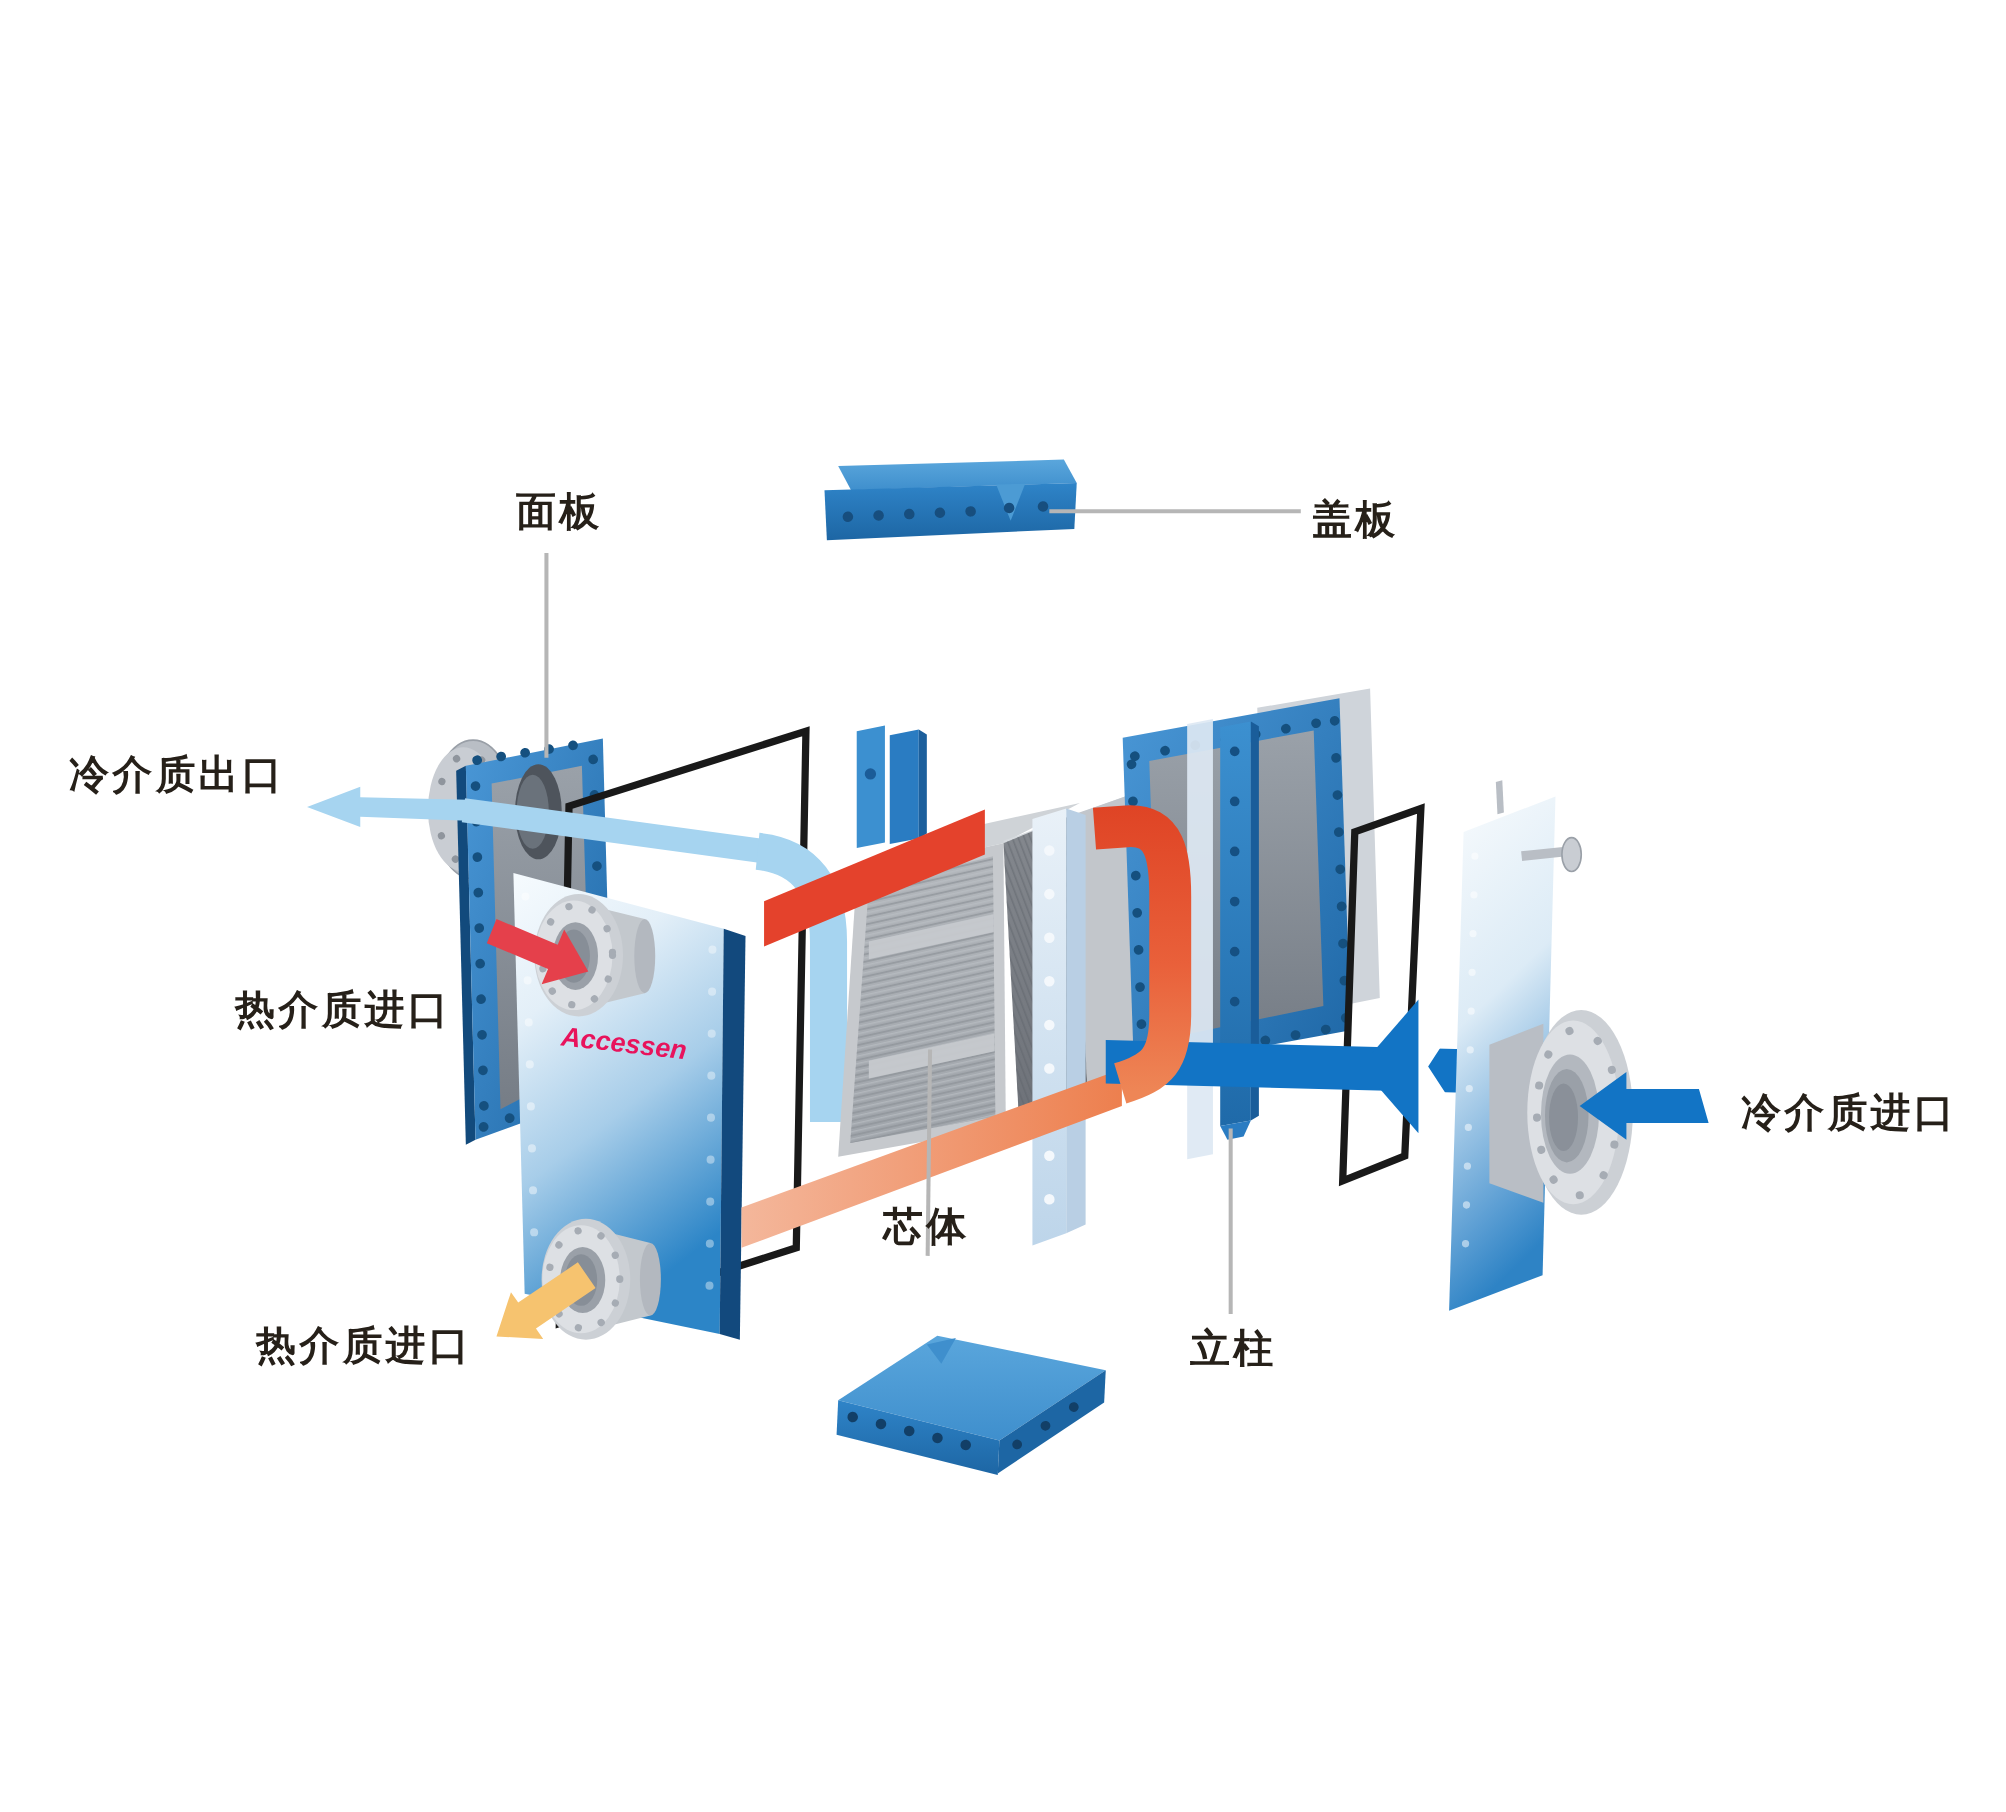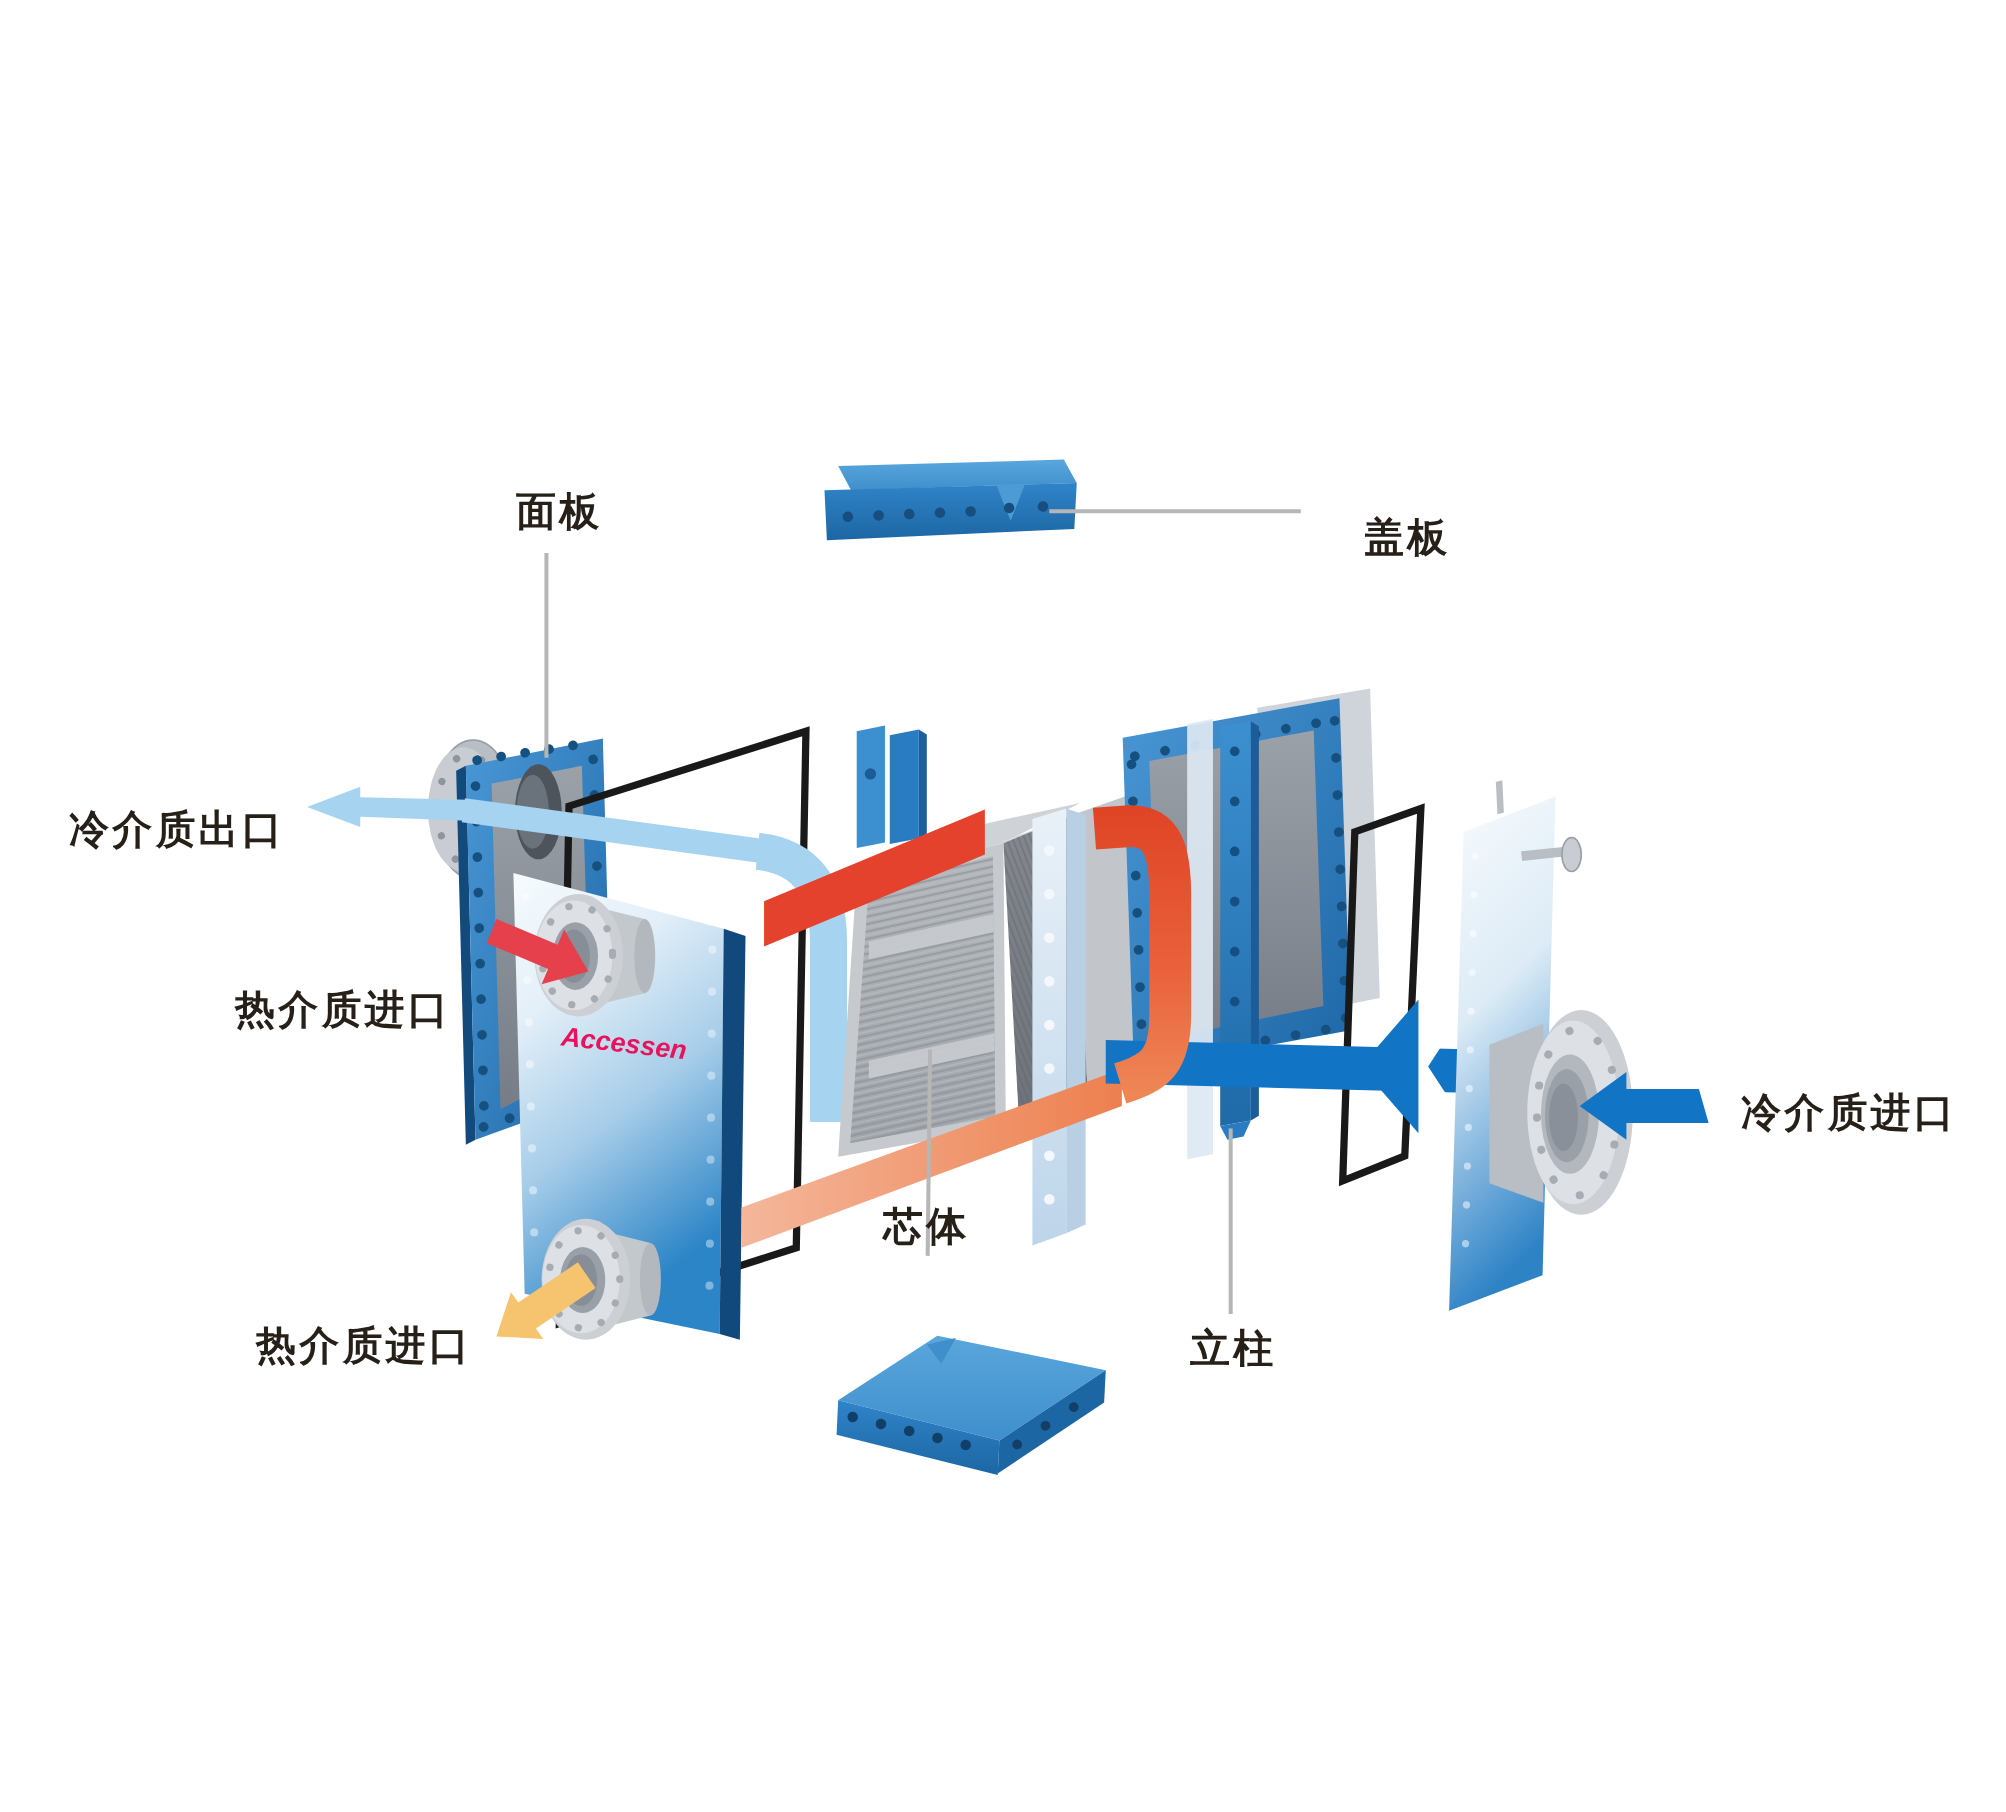--- a/index.html
+++ b/index.html
@@ -4,22 +4,22 @@
 <style>
   html,body{margin:0;padding:0;background:#ffffff;}
   .canvas{position:relative;width:2006px;height:1813px;background:#ffffff;overflow:hidden;
           font-family:"Liberation Sans","DejaVu Sans",sans-serif;}
   .scene{position:absolute;left:0;top:0;width:2006px;height:1813px;}
   .lbl{position:absolute;font-size:40px;font-weight:600;color:#262019;letter-spacing:3.2px;
        white-space:nowrap;line-height:1.08;}
   .logo{position:absolute;left:561px;top:1029px;width:137px;font-size:27px;font-weight:bold;
         font-style:italic;color:#e8135c;transform:rotate(6.5deg);letter-spacing:0px;}
   .lbl-panel{left:516px;top:490px;}
-  .lbl-cover{left:1364px;top:498px;margin-top:18px;}
-  .lbl-cold-out{left:69px;top:808px;text-align:right;}
+  .lbl-cover{left:1312px;top:498px;}
+  .lbl-cold-out{left:69px;top:753px;text-align:right;}
   .lbl-hot-in{left:235px;top:988px;}
   .lbl-hot-out{left:256px;top:1324px;}
   .lbl-cold-in{left:1725px;top:1091px;margin-left:16px;}
   .lbl-core{left:883px;top:1205px;}
   .lbl-column{left:1190px;top:1327px;text-align:center;}
 </style>
 </head>
 <body>
 
 <div class="canvas">

